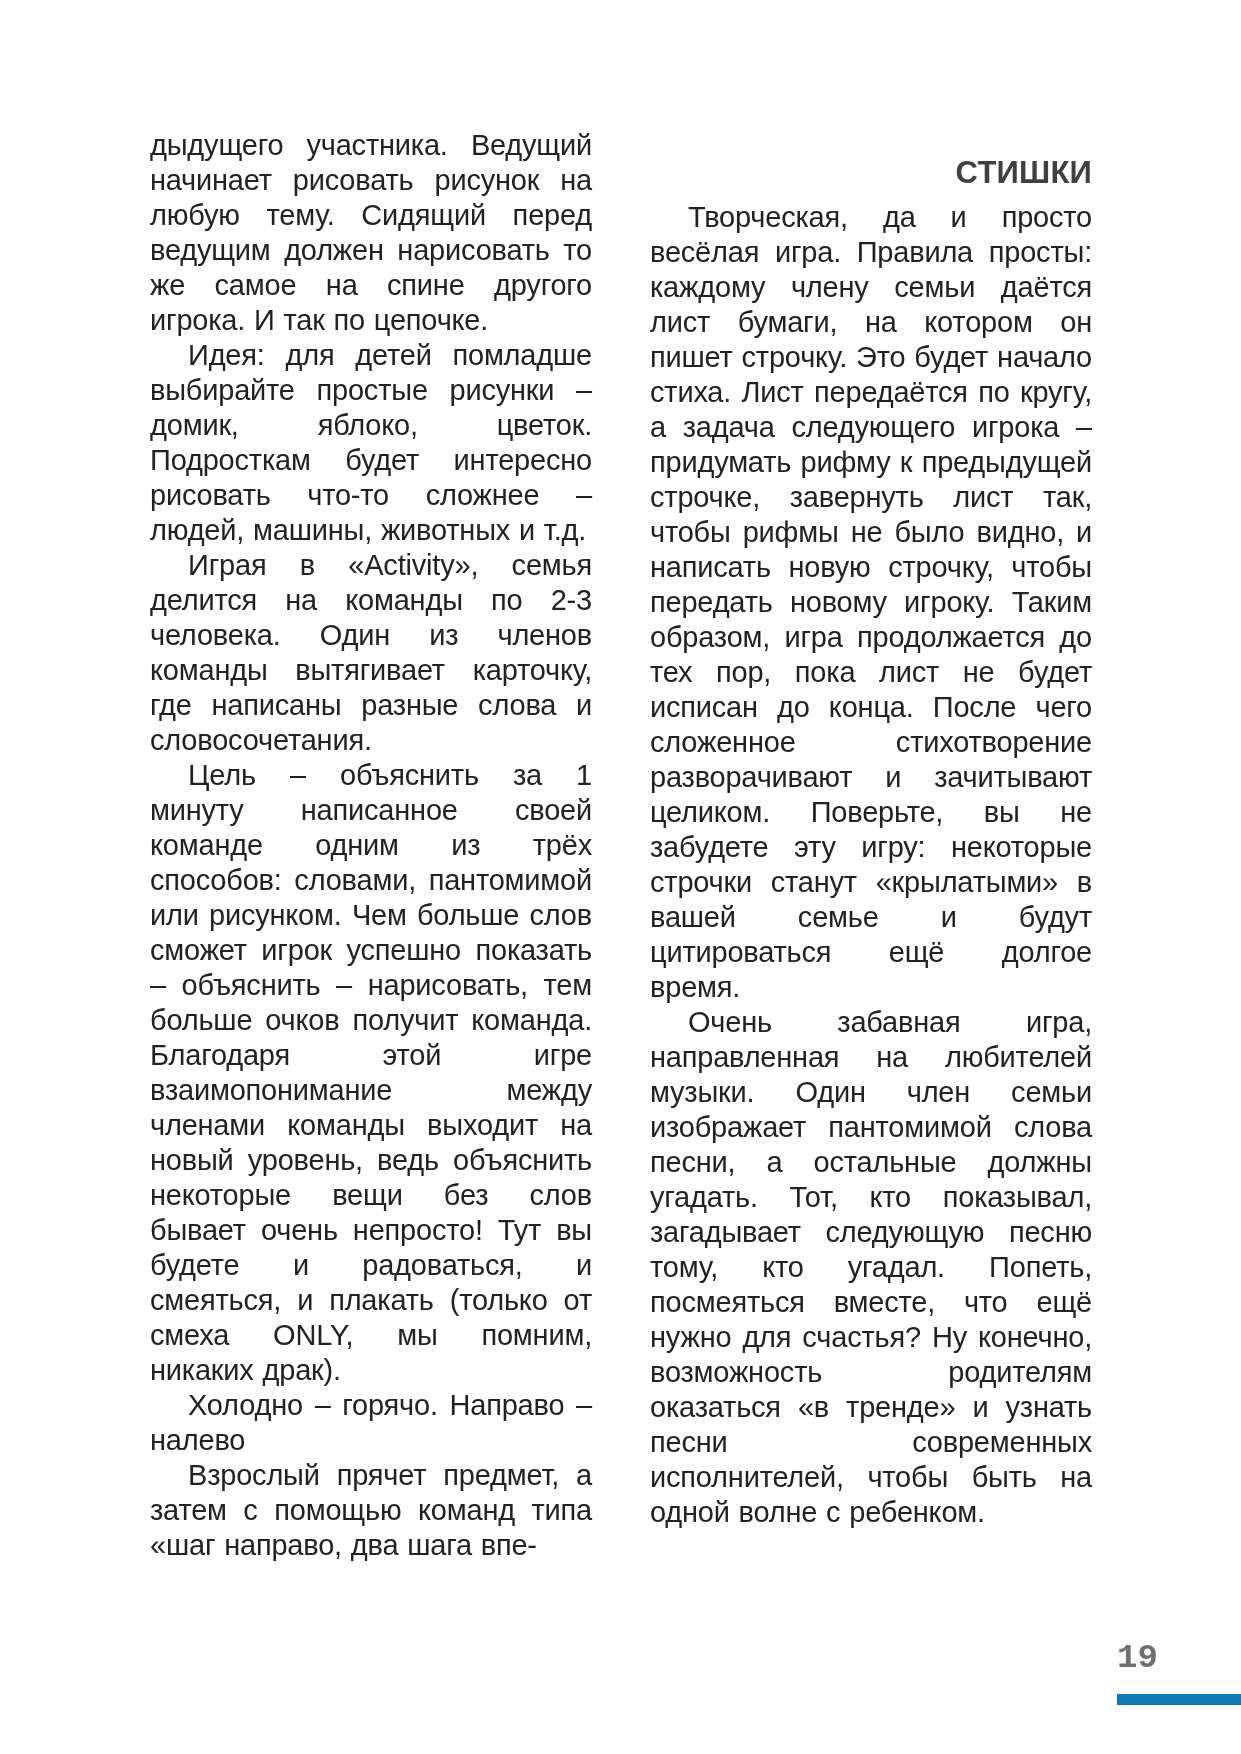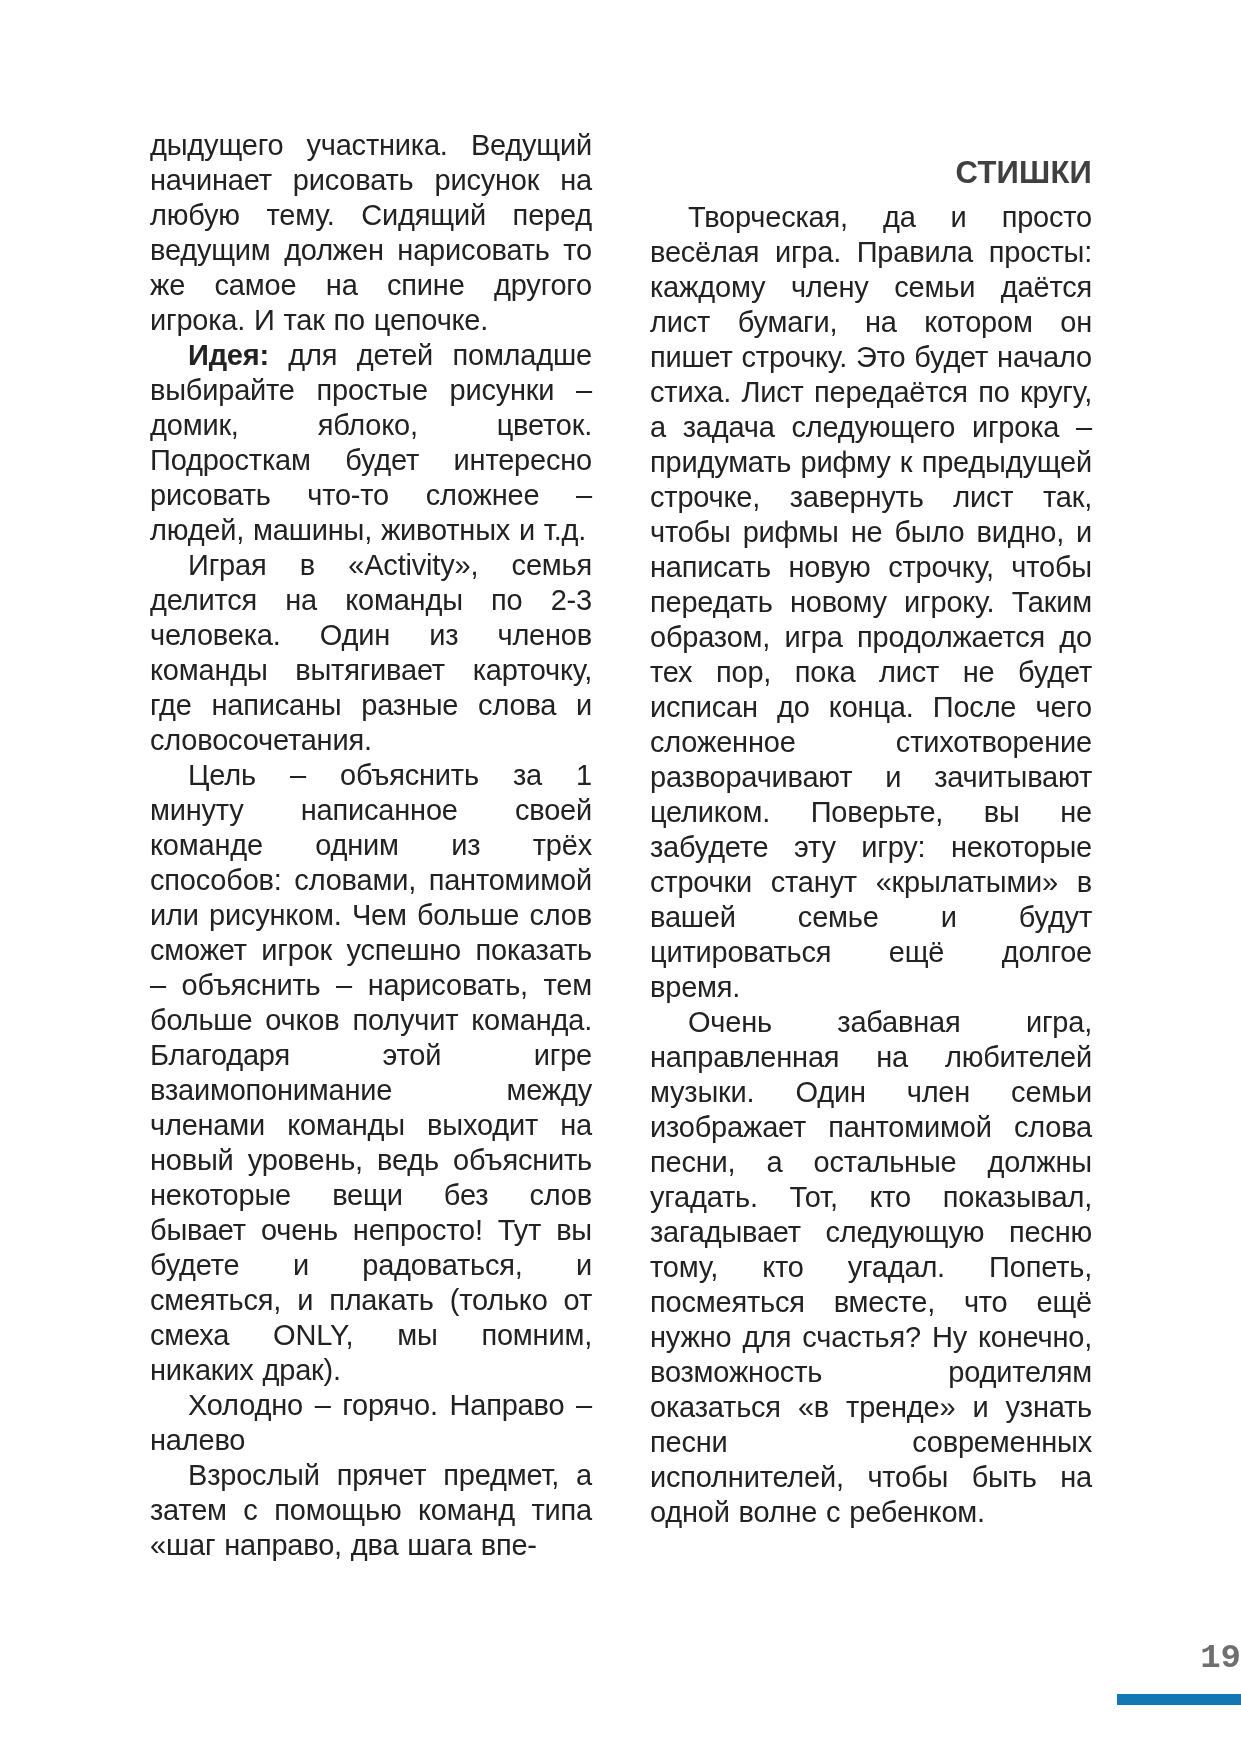--- a/index.html
+++ b/index.html
@@ -34,37 +34,37 @@
     line-height: 35px;
     text-align: justify;
     text-indent: 38px;
     letter-spacing: -0.2px;
     word-spacing: 1px;
   }
   .para.no-indent {
     text-indent: 0;
   }
   .para .lead-bold {
-    font-weight: bold;
+    font-weight: normal;
   }
   .heading {
     margin: 27px 0 9px 0;
     font-size: 31px;
     line-height: 36px;
     font-weight: bold;
     text-align: right;
     letter-spacing: 0.2px;
     color: #404040;
   }
   .footer-pagenum {
     position: absolute;
     left: 1117px;
     top: 1638px;
     width: 124px;
-    text-align: right;
+    text-align: left;
     font-family: "Liberation Mono", monospace;
     font-size: 34px;
     line-height: 40px;
     font-weight: bold;
     color: #6f6f6f;
   }
   .accent-bar {
     position: absolute;
     left: 1117px;
     top: 1694px;

